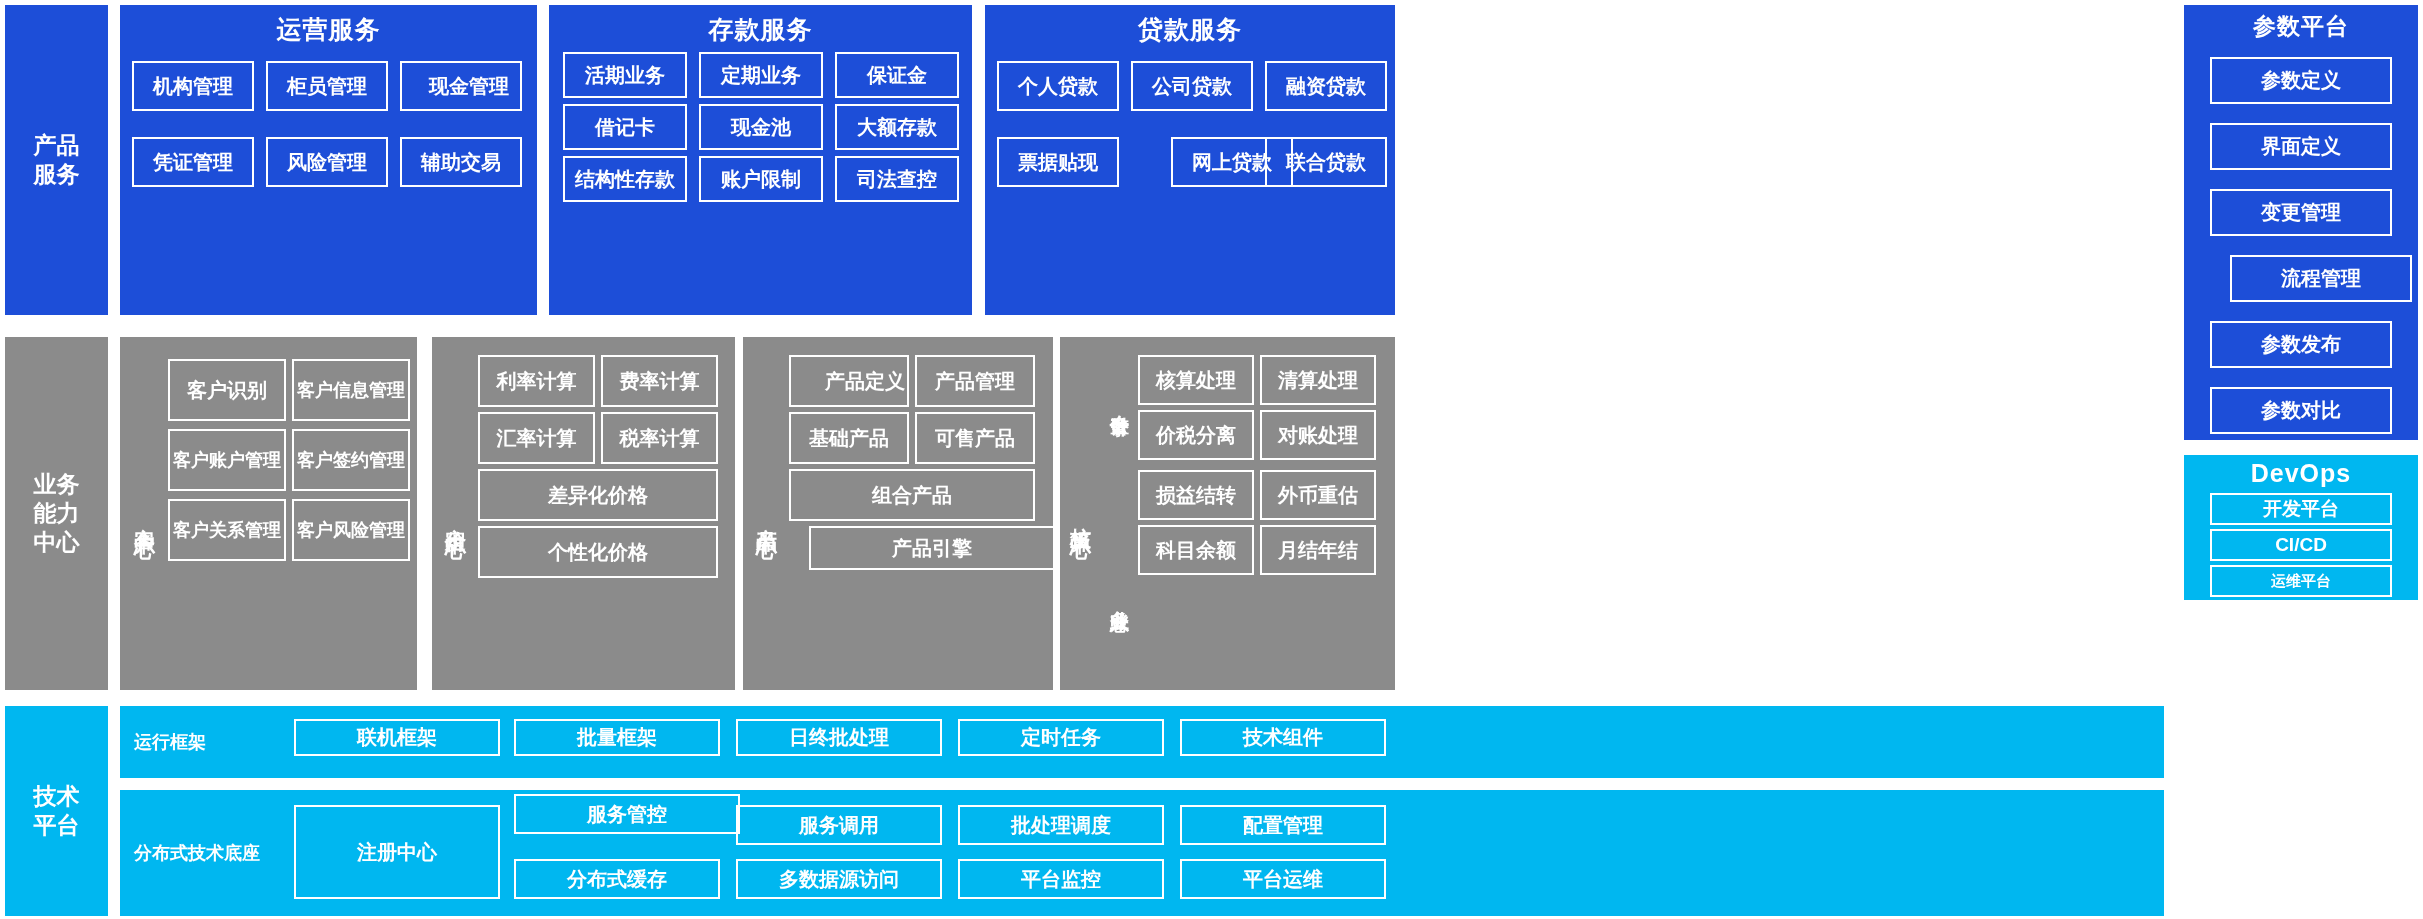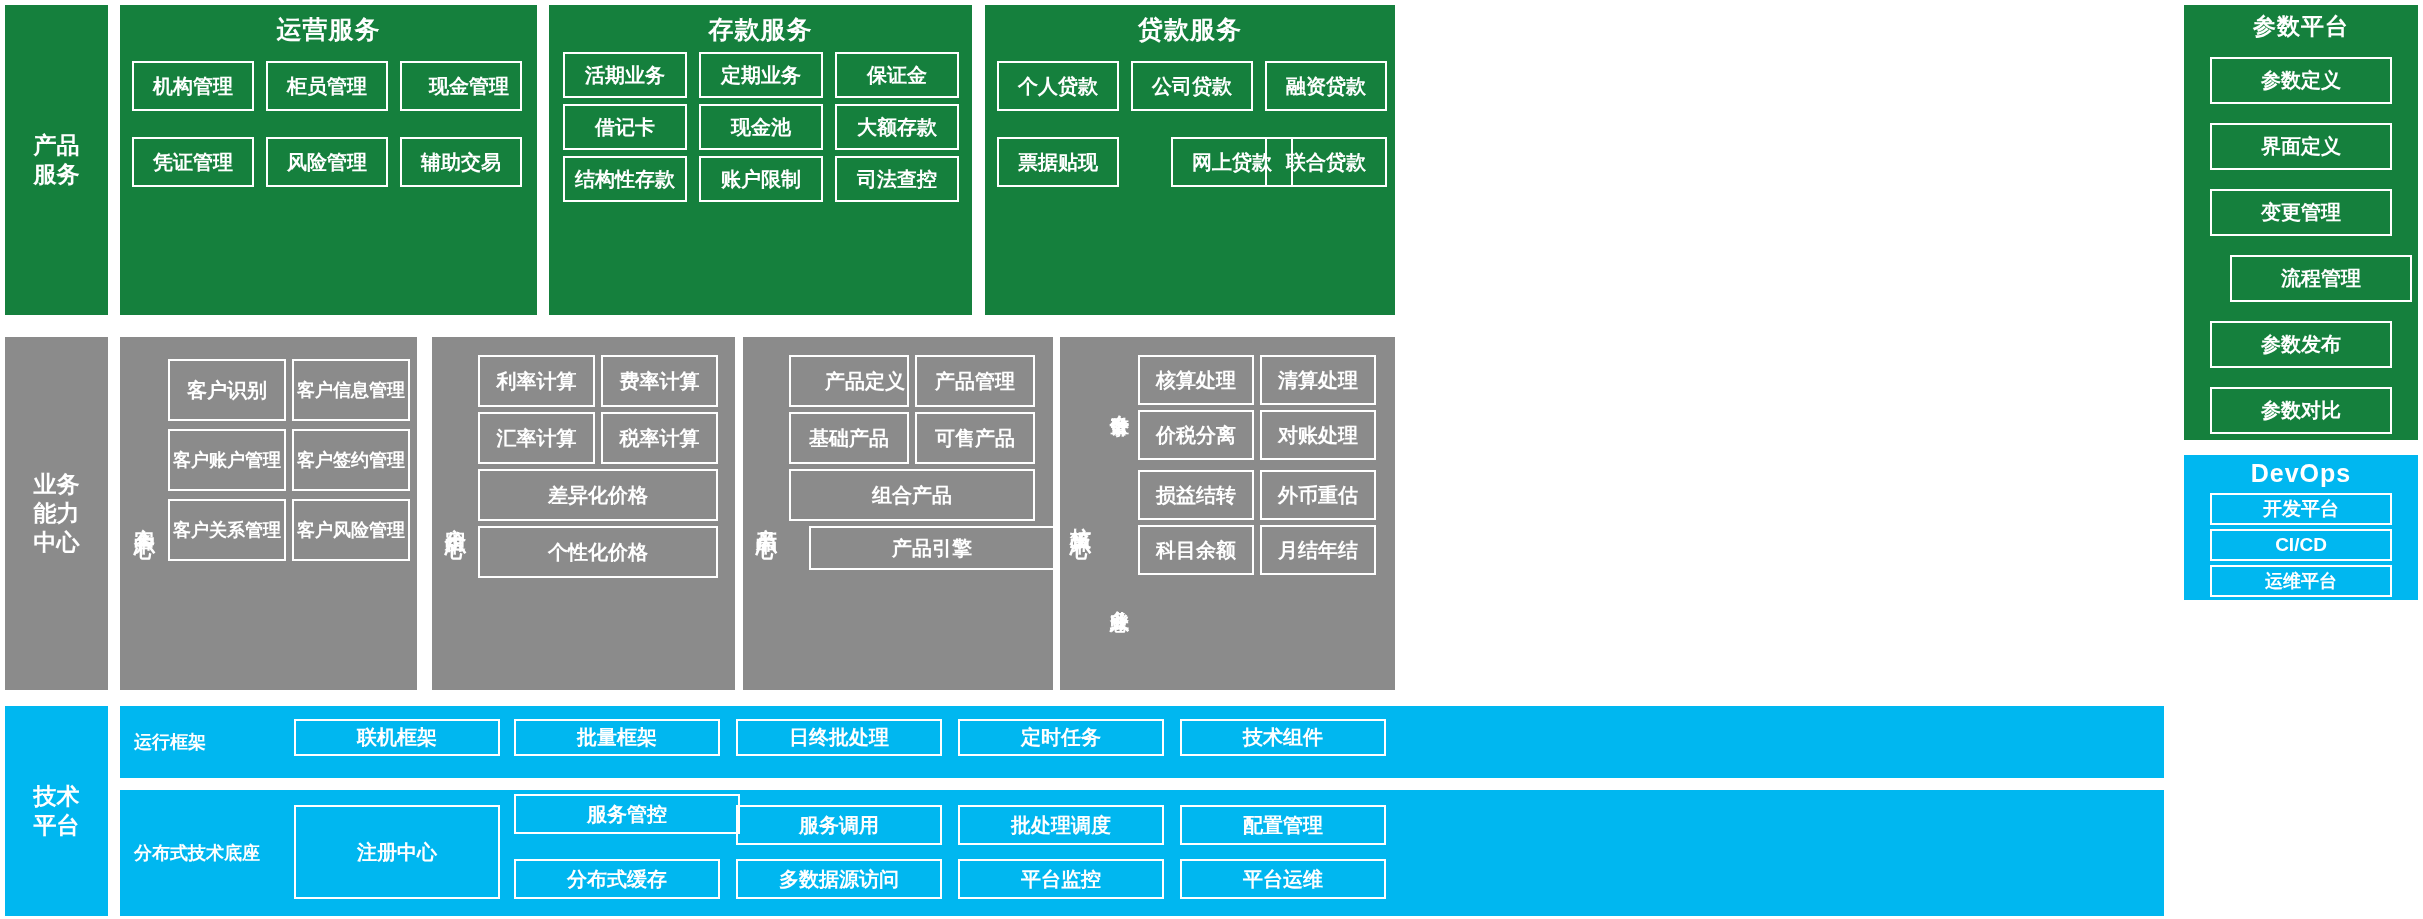--- a/index.html
+++ b/index.html
@@ -1,21 +1,21 @@
 <!DOCTYPE html>
 <html><head>
 <meta charset="utf-8">
 <style>
   html,body{margin:0;padding:0;background:#ffffff;}
   body{width:2423px;height:919px;font-family:"Liberation Sans","DejaVu Sans",sans-serif;}
   .canvas{position:relative;width:2423px;height:919px;background:#fff;overflow:hidden;}
 
   
   .band{position:absolute;box-sizing:border-box;}
-  .teal{background:#15803d;}
+  .teal{background:#1d4ed8;}
   .gray{background:#8b8b8b;}
   .cyan{background:#00b7f0;}
 
   .lane-label{
     display:flex;align-items:center;justify-content:center;
     color:#fff;font-weight:bold;text-align:center;line-height:1.25;
   }
 
   .group-title{
     position:absolute;left:0;right:0;top:8px;
@@ -97,21 +97,21 @@
     <div class="cell" style="left:26px;top:184px;width:182px;height:47px;">变更管理</div>
     <div class="cell" style="left:26px;top:250px;width:182px;height:47px;margin-left:20px;">流程管理</div>
     <div class="cell" style="left:26px;top:316px;width:182px;height:47px;">参数发布</div>
     <div class="cell" style="left:26px;top:382px;width:182px;height:47px;">参数对比</div>
   </div>
 
   <div class="band cyan" style="left:2184px;top:455px;width:234px;height:145px;">
     <div class="group-title" style="top:4px;font-size:25px;">DevOps</div>
     <div class="cell" style="left:26px;top:38px;width:182px;height:32px;font-size:19px;">开发平台</div>
     <div class="cell" style="left:26px;top:74px;width:182px;height:32px;font-size:19px;">CI/CD</div>
-    <div class="cell" style="left:26px;top:110px;width:182px;height:32px;font-size:18px;">运维平台</div>
+    <div class="cell" style="left:26px;top:110px;width:182px;height:32px;font-size:15px;">运维平台</div>
   </div>
 
   <div class="band gray lane-label" style="left:5px;top:337px;width:103px;height:353px;font-size:23px;">
     <div>
       <div>业务</div>
       <div>能力</div>
       <div>中心</div>
     </div>
   </div>
 

